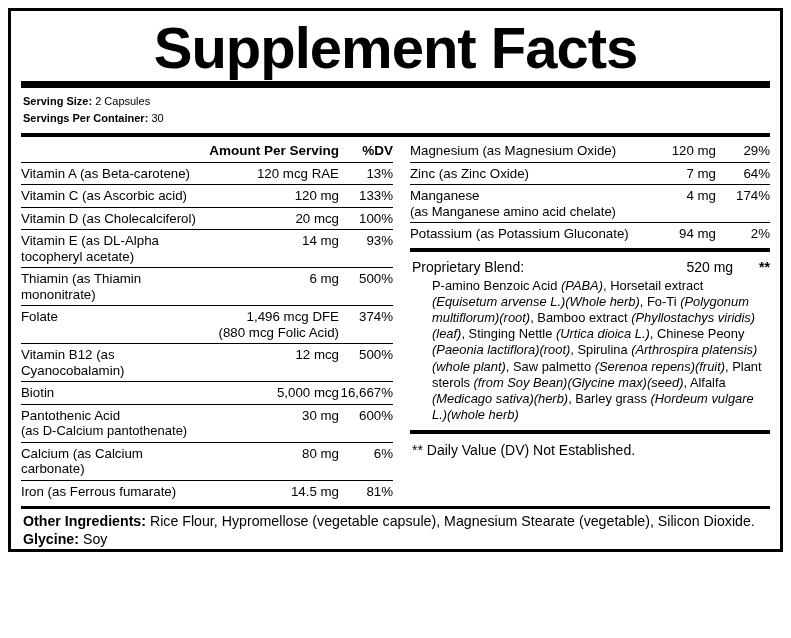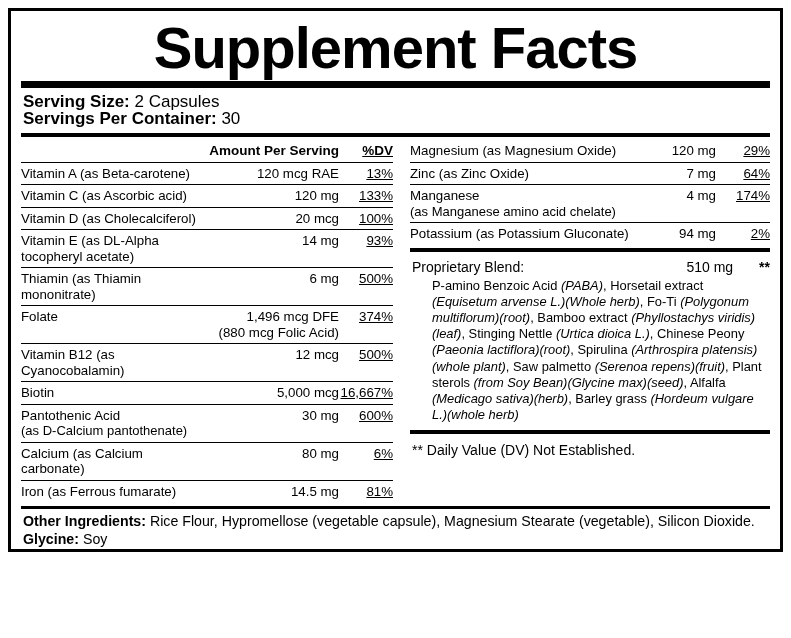--- a/index.html
+++ b/index.html
@@ -40,21 +40,21 @@
   }
   .rule-thick {
     border-top: 7px solid #000;
     margin: 2px 0 4px 0;
   }
   .rule-med {
     border-top: 4px solid #000;
     margin: 3px 0 3px 0;
   }
   .serving-block {
-    font-size: 17px;
+    font-size: 11px;
     font-weight: bold;
     line-height: 17px;
     padding: 1px 0 3px 2px;
   }
   .serving-block span.val {
     font-weight: normal;
   }
   .cols {
     display: flex;
     align-items: flex-start;
@@ -83,21 +83,21 @@
   }
   table.nut td {
     padding: 3px 0 3px 0;
     vertical-align: top;
   }
   table.nut tr.sep > td {
     border-top: 1px solid #000;
   }
   td.name { text-align: left; padding-left: 2px; }
   td.amt  { text-align: right; white-space: nowrap; padding-left: 6px; }
-  td.dv   { text-align: right; width: 54px; white-space: nowrap; padding-left: 8px; padding-right: 2px; text-decoration: underline; }
+  td.dv   { text-align: right; width: 54px; white-space: nowrap; padding-left: 8px; padding-right: 2px; }
   .hdr td {
     font-weight: bold;
     font-size: 13.5px;
     padding-bottom: 3px;
   }
   .hdr td.amt { text-align: center; }
   .hdr td.dv { text-align: right; }
   .sub {
     display: block;
     font-size: 13px;
@@ -266,21 +266,21 @@
             <td class="amt">94 mg</td>
             <td class="dv">2%</td>
           </tr>
         </tbody>
           </table>
 
         <div class="rule-med"></div>
 
         <div class="blend-head">
           <span class="bh-name">Proprietary Blend:</span>
-          <span class="bh-amt">510 mg</span>
+          <span class="bh-amt">520 mg</span>
           <span class="bh-star">**</span>
         </div>
 
         <div class="blend-body">P-amino Benzoic Acid <i>(PABA)</i>, Horsetail extract <i>(Equisetum arvense L.)(Whole herb)</i>, Fo-Ti <i>(Polygonum multiflorum)(root)</i>, Bamboo extract <i>(Phyllostachys viridis)(leaf)</i>, Stinging Nettle  <i>(Urtica dioica L.)</i>, Chinese Peony <i>(Paeonia lactiflora)(root)</i>, Spirulina <i>(Arthrospira platensis)(whole plant)</i>, Saw palmetto <i>(Serenoa repens)(fruit)</i>, Plant sterols <i>(from Soy Bean)(Glycine max)(seed)</i>, Alfalfa <i>(Medicago sativa)(herb)</i>, Barley grass <i>(Hordeum vulgare L.)(whole herb)</i></div>
 
         <div class="rule-med"></div>
 
         <div class="footnote">**  Daily Value (DV) Not Established.</div>
       </div>
 

